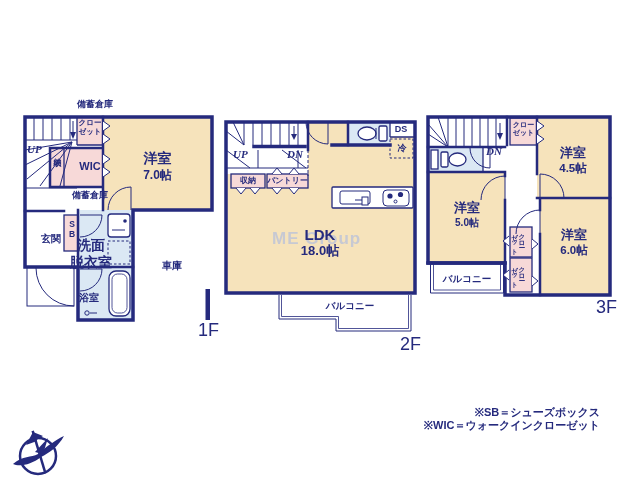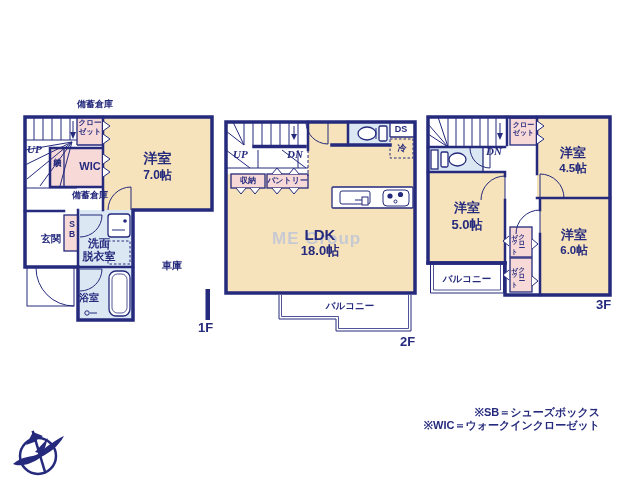--- a/index.html
+++ b/index.html
@@ -18,21 +18,21 @@
   .beige{fill:#f6e3bb}
   .pink{fill:#f7d9d8}
   .blue{fill:#dbe8f4}
   .lbl{position:absolute;color:#252a7d;font-weight:600;line-height:1.18;white-space:nowrap}
   .ctr{text-align:center}
   .two span{display:block}
   .vert{writing-mode:vertical-rl;text-orientation:upright}
   .vclo{position:absolute;display:flex;flex-direction:row-reverse;color:#252a7d;font-weight:600}
   .vclo span{writing-mode:vertical-rl;text-orientation:upright;font-size:6.5px;line-height:1.15}
   .updn{font-family:"Liberation Serif",serif;font-style:italic;font-weight:700;font-size:11px}
-  .flab{font-size:13px;font-weight:700}
+  .flab{font-size:18px;font-weight:400}
   .wm{position:absolute;color:#c7c9d3;font-size:17px;font-weight:600;letter-spacing:1px}
   .legend{position:absolute;left:340px;width:260px;text-align:right;color:#252a7d;font-size:11px;font-weight:700}
 </style>
 </head>
 <body>
 
 <svg class="base" width="640" height="480" viewBox="0 0 640 480">
 
   <g>
     <rect class="beige" x="103" y="117" width="109" height="93"></rect>
@@ -171,21 +171,21 @@
     <span>ゼット</span>
   </div>
 <div class="lbl updn" style="left:27px;top:143px">UP</div>
 <div class="lbl vert" style="left:52px;top:152px;font-size:8px">収納</div>
 <div class="lbl ctr" style="left:64px;top:160px;width:52px;font-size:11px">WIC</div>
 <div class="lbl ctr" style="left:103px;top:150px;width:109px;font-size:14px">洋室</div>
 <div class="lbl ctr" style="left:103px;top:168px;width:109px;font-size:12px">7.0帖</div>
 <div class="lbl ctr" style="left:50px;top:190px;width:80px;font-size:9px">備蓄倉庫</div>
 <div class="lbl ctr" style="left:28px;top:233px;width:46px;font-size:10px">玄関</div>
 <div class="lbl vert" style="left:67px;top:219px;font-size:8.5px">SB</div>
-<div class="lbl ctr two" style="left:74px;top:237px;width:50px;font-size:11px">
+<div class="lbl ctr two" style="left:66px;top:237px;width:50px;font-size:14px">
     <span>洗面</span>
     <span>脱衣室</span>
   </div>
 <div class="lbl ctr" style="left:79px;top:292px;width:16px;font-size:10px">浴室</div>
 <div class="lbl ctr" style="left:152px;top:260px;width:40px;font-size:10px">車庫</div>
 <div class="lbl flab" style="left:198px;top:320px">1F</div>
 
 <div class="lbl updn" style="left:233px;top:148px">UP</div>
 <div class="lbl updn" style="left:287px;top:148px">DN</div>
 <div class="lbl ctr" style="left:231px;top:176px;width:34px;font-size:8px">収納</div>
@@ -199,21 +199,21 @@
 <div class="lbl flab" style="left:400px;top:334px">2F</div>
 
 <div class="lbl ctr two" style="left:509px;top:121px;width:29px;font-size:7px">
     <span>クロー</span>
     <span>ゼット</span>
   </div>
 <div class="lbl updn" style="left:486px;top:145px">DN</div>
 <div class="lbl ctr" style="left:538px;top:145px;width:70px;font-size:13px">洋室</div>
 <div class="lbl ctr" style="left:538px;top:162px;width:70px;font-size:11.5px">4.5帖</div>
 <div class="lbl ctr" style="left:430px;top:200px;width:74px;font-size:13px">洋室</div>
-<div class="lbl ctr" style="left:430px;top:217px;width:74px;font-size:13px">5.0帖</div>
+<div class="lbl ctr" style="left:430px;top:217px;width:74px;font-size:10px">5.0帖</div>
 <div class="lbl ctr" style="left:540px;top:227px;width:68px;font-size:13px">洋室</div>
 <div class="lbl ctr" style="left:540px;top:244px;width:68px;font-size:11.5px">6.0帖</div>
 <div class="vclo" style="left:511px;top:229px">
     <span>クロー</span>
     <span>ゼット</span>
   </div>
 <div class="vclo" style="left:511px;top:262px">
     <span>クロー</span>
     <span>ゼット</span>
   </div>

